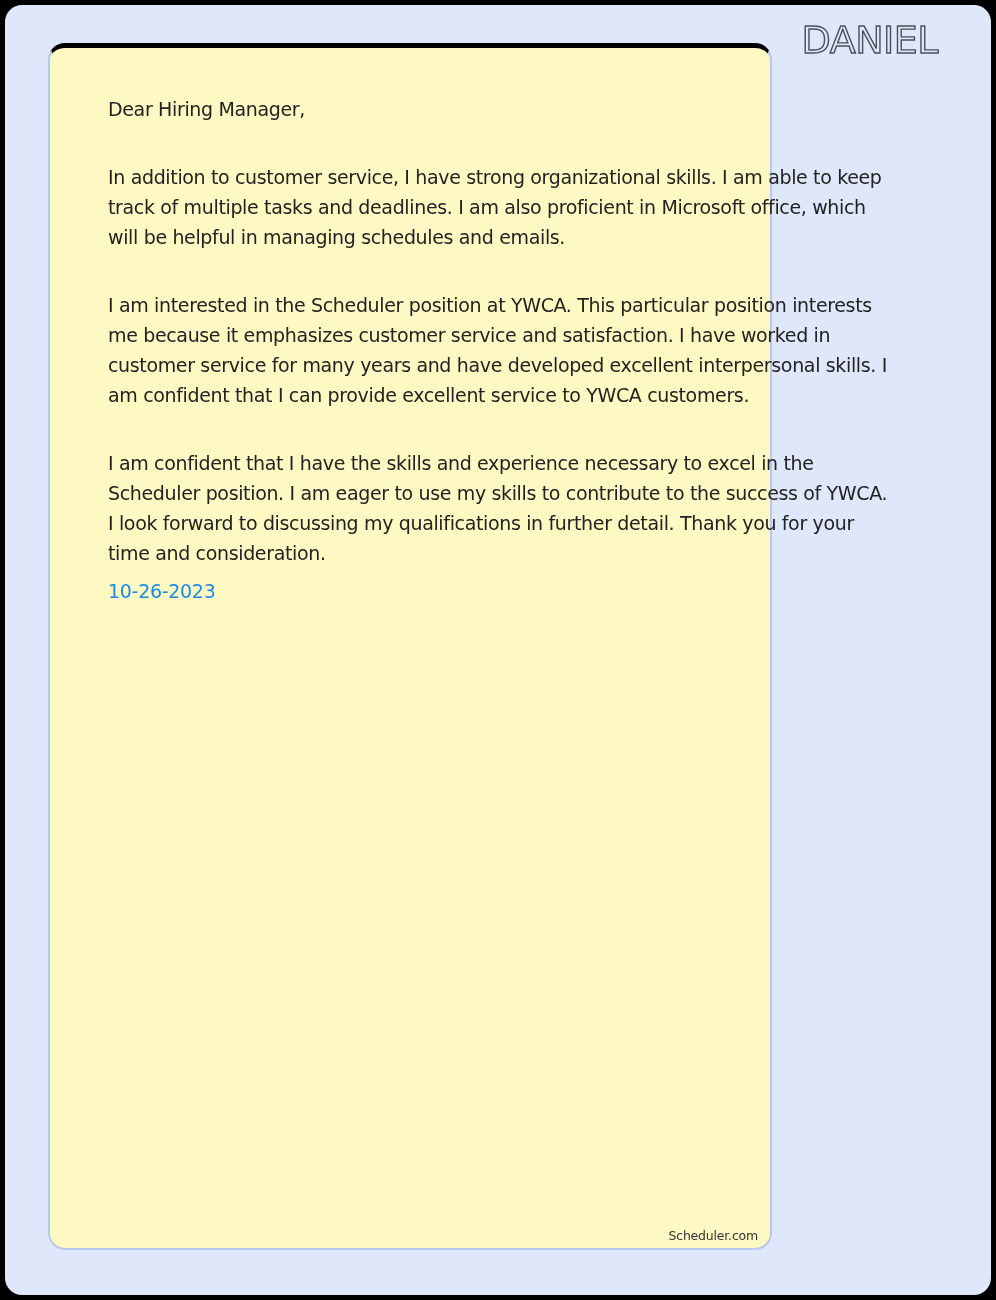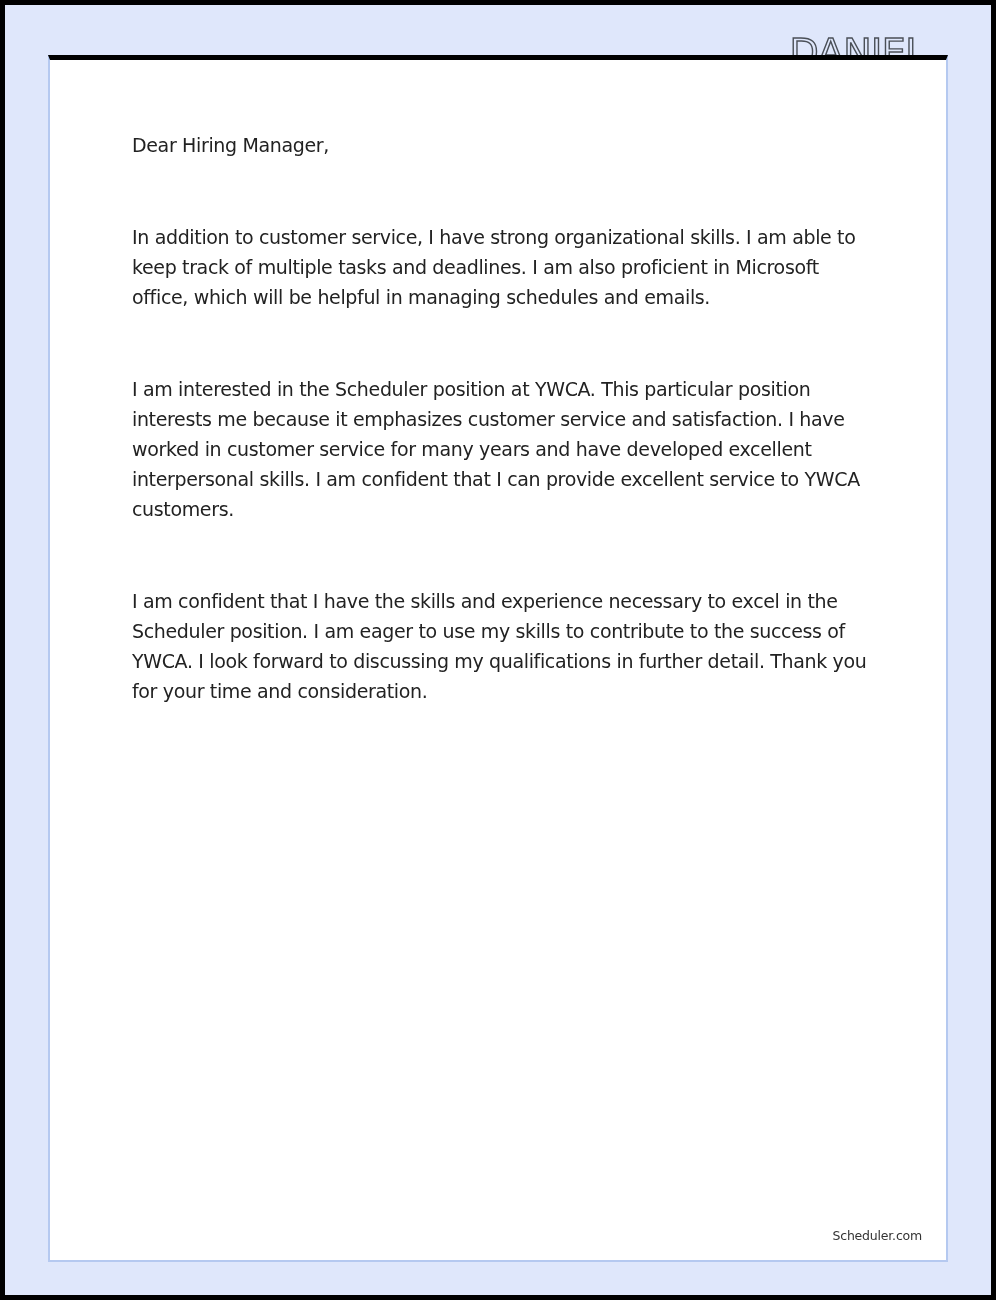--- a/index.html
+++ b/index.html
@@ -1,15 +1,15 @@
 <!DOCTYPE html>
 <html><head>
   <meta charset="utf-8">
   <style>
-    * { box-sizing: border-box; margin: 0; padding: 16px; }
+    * { box-sizing: border-box; margin: 0; padding: 4px; border-radius: 17px; }
     html, body { width: 996px; height: 1300px; overflow: hidden; }
     body {
       background: #000;
       font-family: "DejaVu Sans", sans-serif;
     }
     .frame {
       position: absolute;
       left: 5px; top: 5px;
       width: 986px; height: 1290px;
       background: #dfe7fb;
@@ -20,23 +20,23 @@
       top: 12px;
       font-family: "DejaVu Sans", sans-serif;
       font-size: 38px;
       letter-spacing: -0.5px;
       color: #dfe7fb;
       -webkit-text-stroke: 1.4px #4a4f57;
       line-height: 1;
     }
     .page {
       position: absolute;
-      left: 43px; top: 50px;
-      width: 900px; height: 1207px;
-      background: #ffffff;
+      left: 43px; top: 38px;
+      width: 724px; height: 1207px;
+      background: #fef9c3;
       border-top: 5px solid #000;
       border-left: 2px solid #b5c9f0;
       border-right: 2px solid #b5c9f0;
       border-bottom: 2px solid #b5c9f0;
     }
     .content {
       position: absolute;
       left: 50px; top: 38px;
       width: 800px;
       font-size: 19px;
@@ -66,16 +66,17 @@
 
 <div class="frame">
   <div class="name-header">DANIEL</div>
 
   <div class="page">
     <div class="content">
       <p class="greeting">Dear Hiring Manager,</p>
       <p>In addition to customer service, I have strong organizational skills. I am able to keep track of multiple tasks and deadlines. I am also proficient in Microsoft office, which will be helpful in managing schedules and emails.</p>
       <p>I am interested in the Scheduler position at YWCA. This particular position interests me because it emphasizes customer service and satisfaction. I have worked in customer service for many years and have developed excellent interpersonal skills. I am confident that I can provide excellent service to YWCA customers.</p>
       <p class="last">I am confident that I have the skills and experience necessary to excel in the Scheduler position. I am eager to use my skills to contribute to the success of YWCA. I look forward to discussing my qualifications in further detail. Thank you for your time and consideration.</p>
+      <div class="date">10-26-2023</div>
     </div>
     <div class="footer-brand">Scheduler.com</div>
   </div>
 </div>
 
 </body></html>

